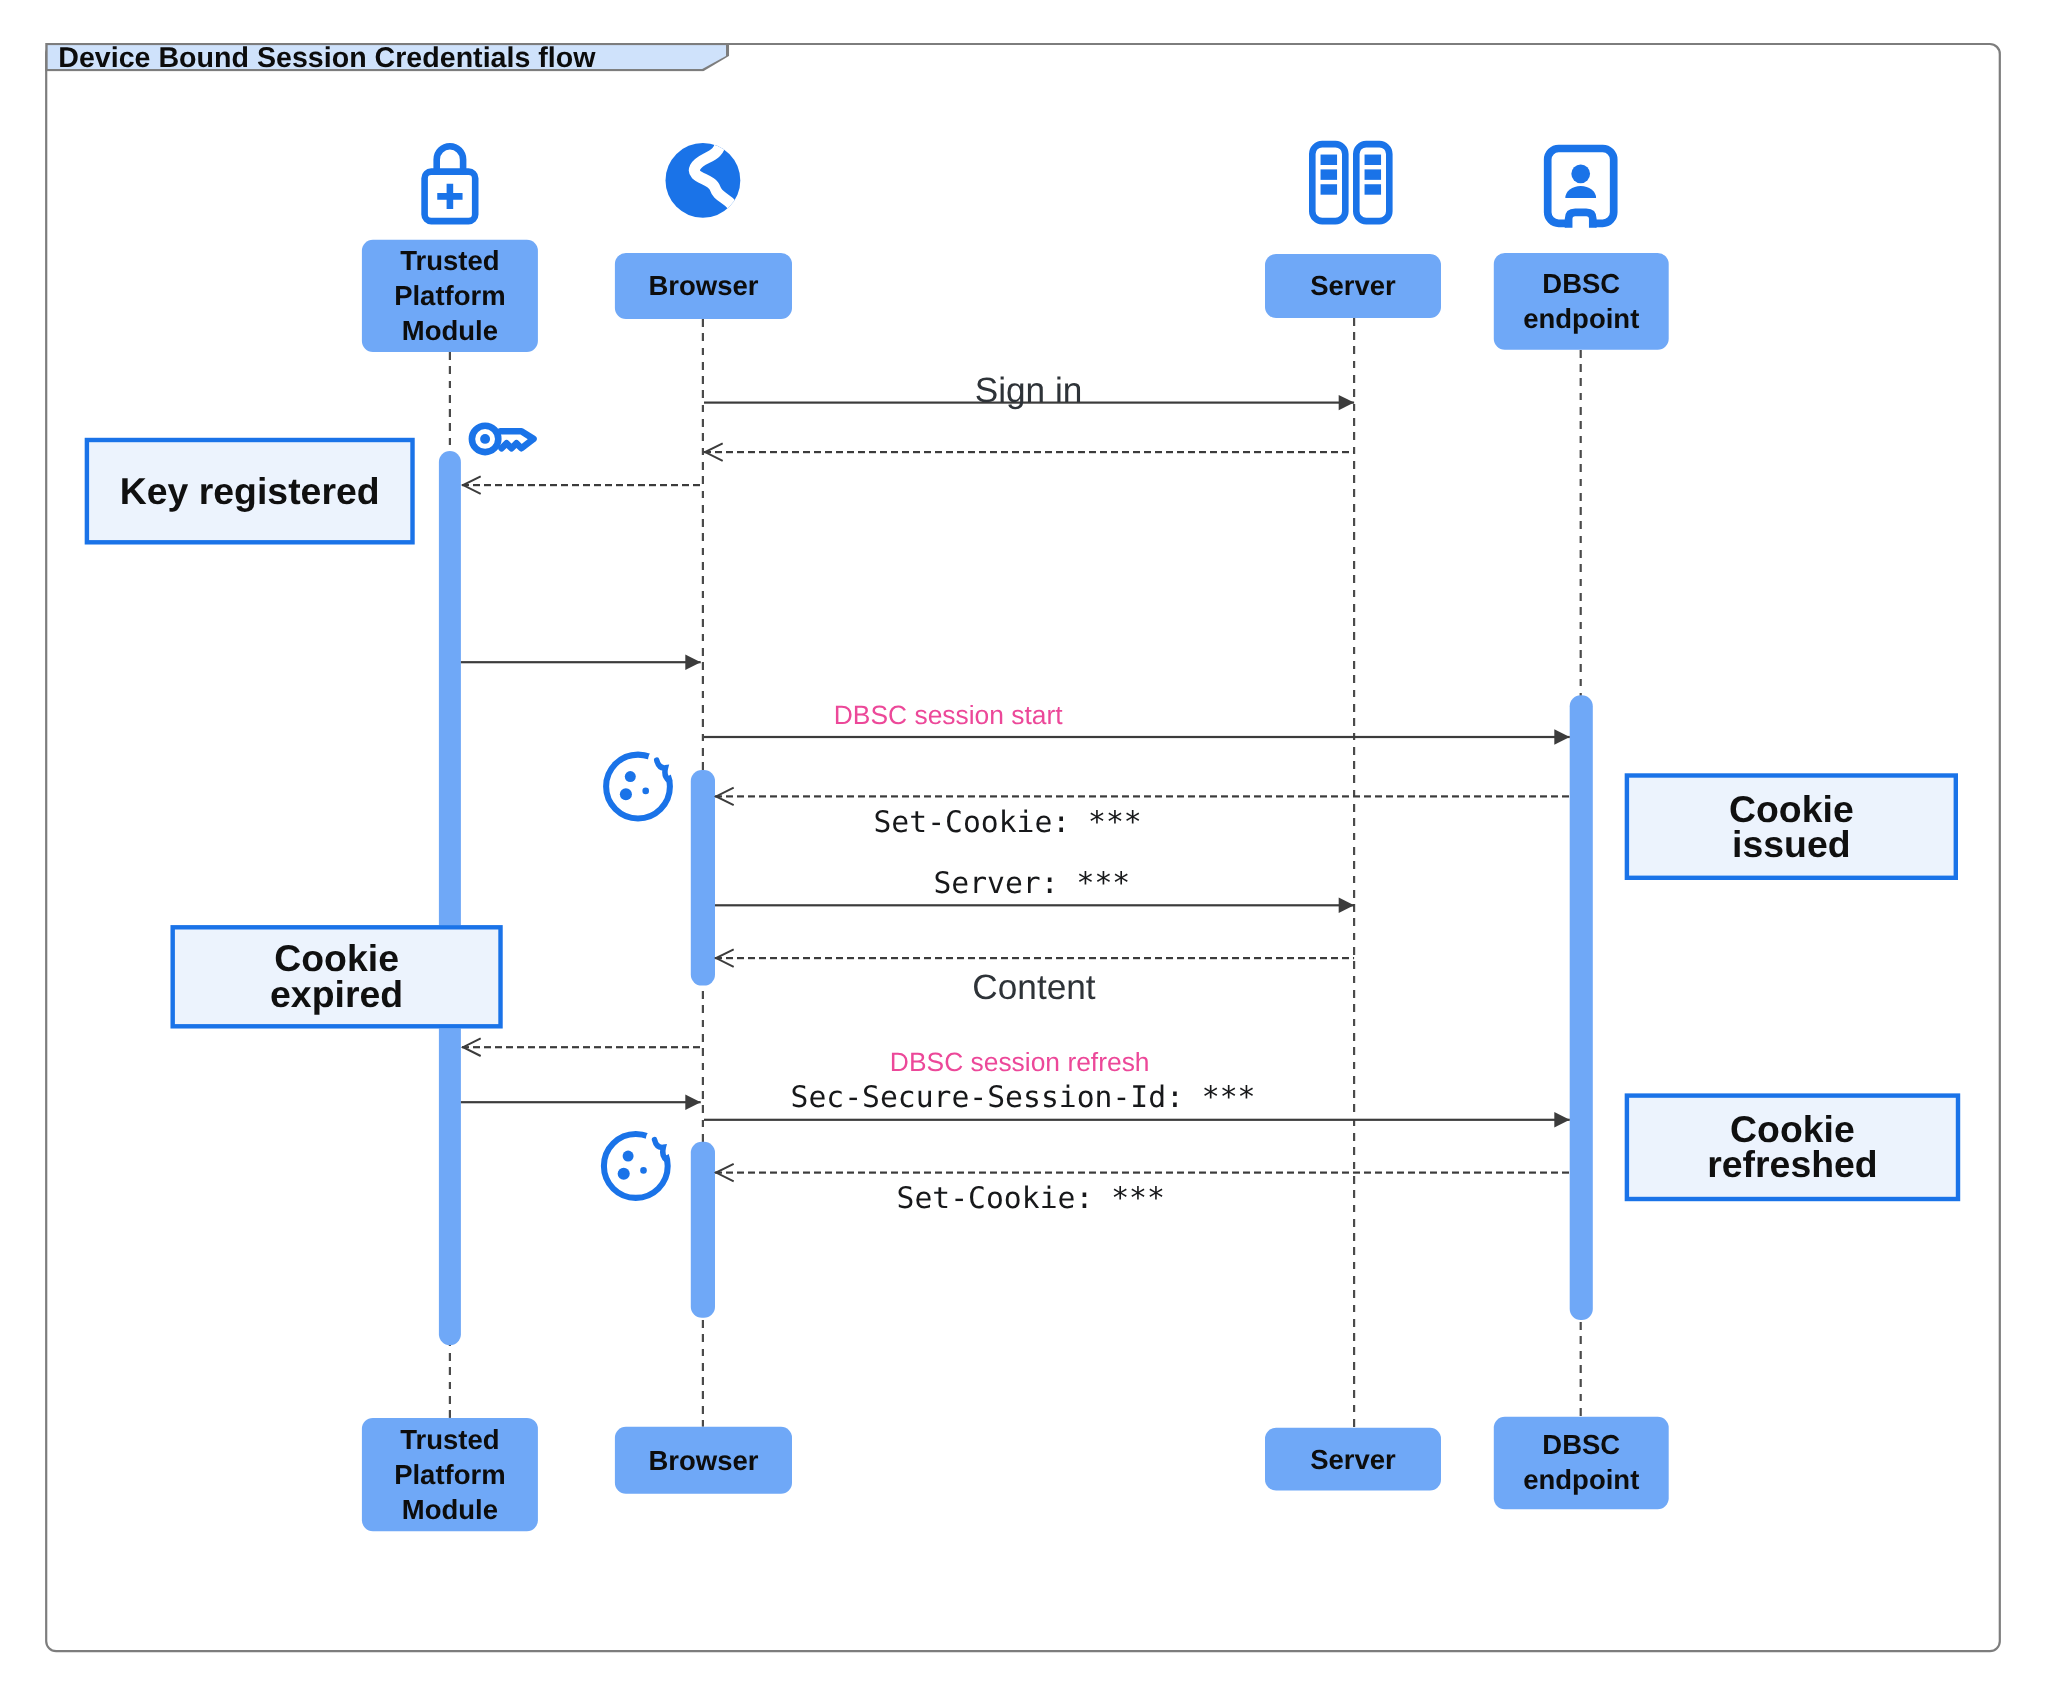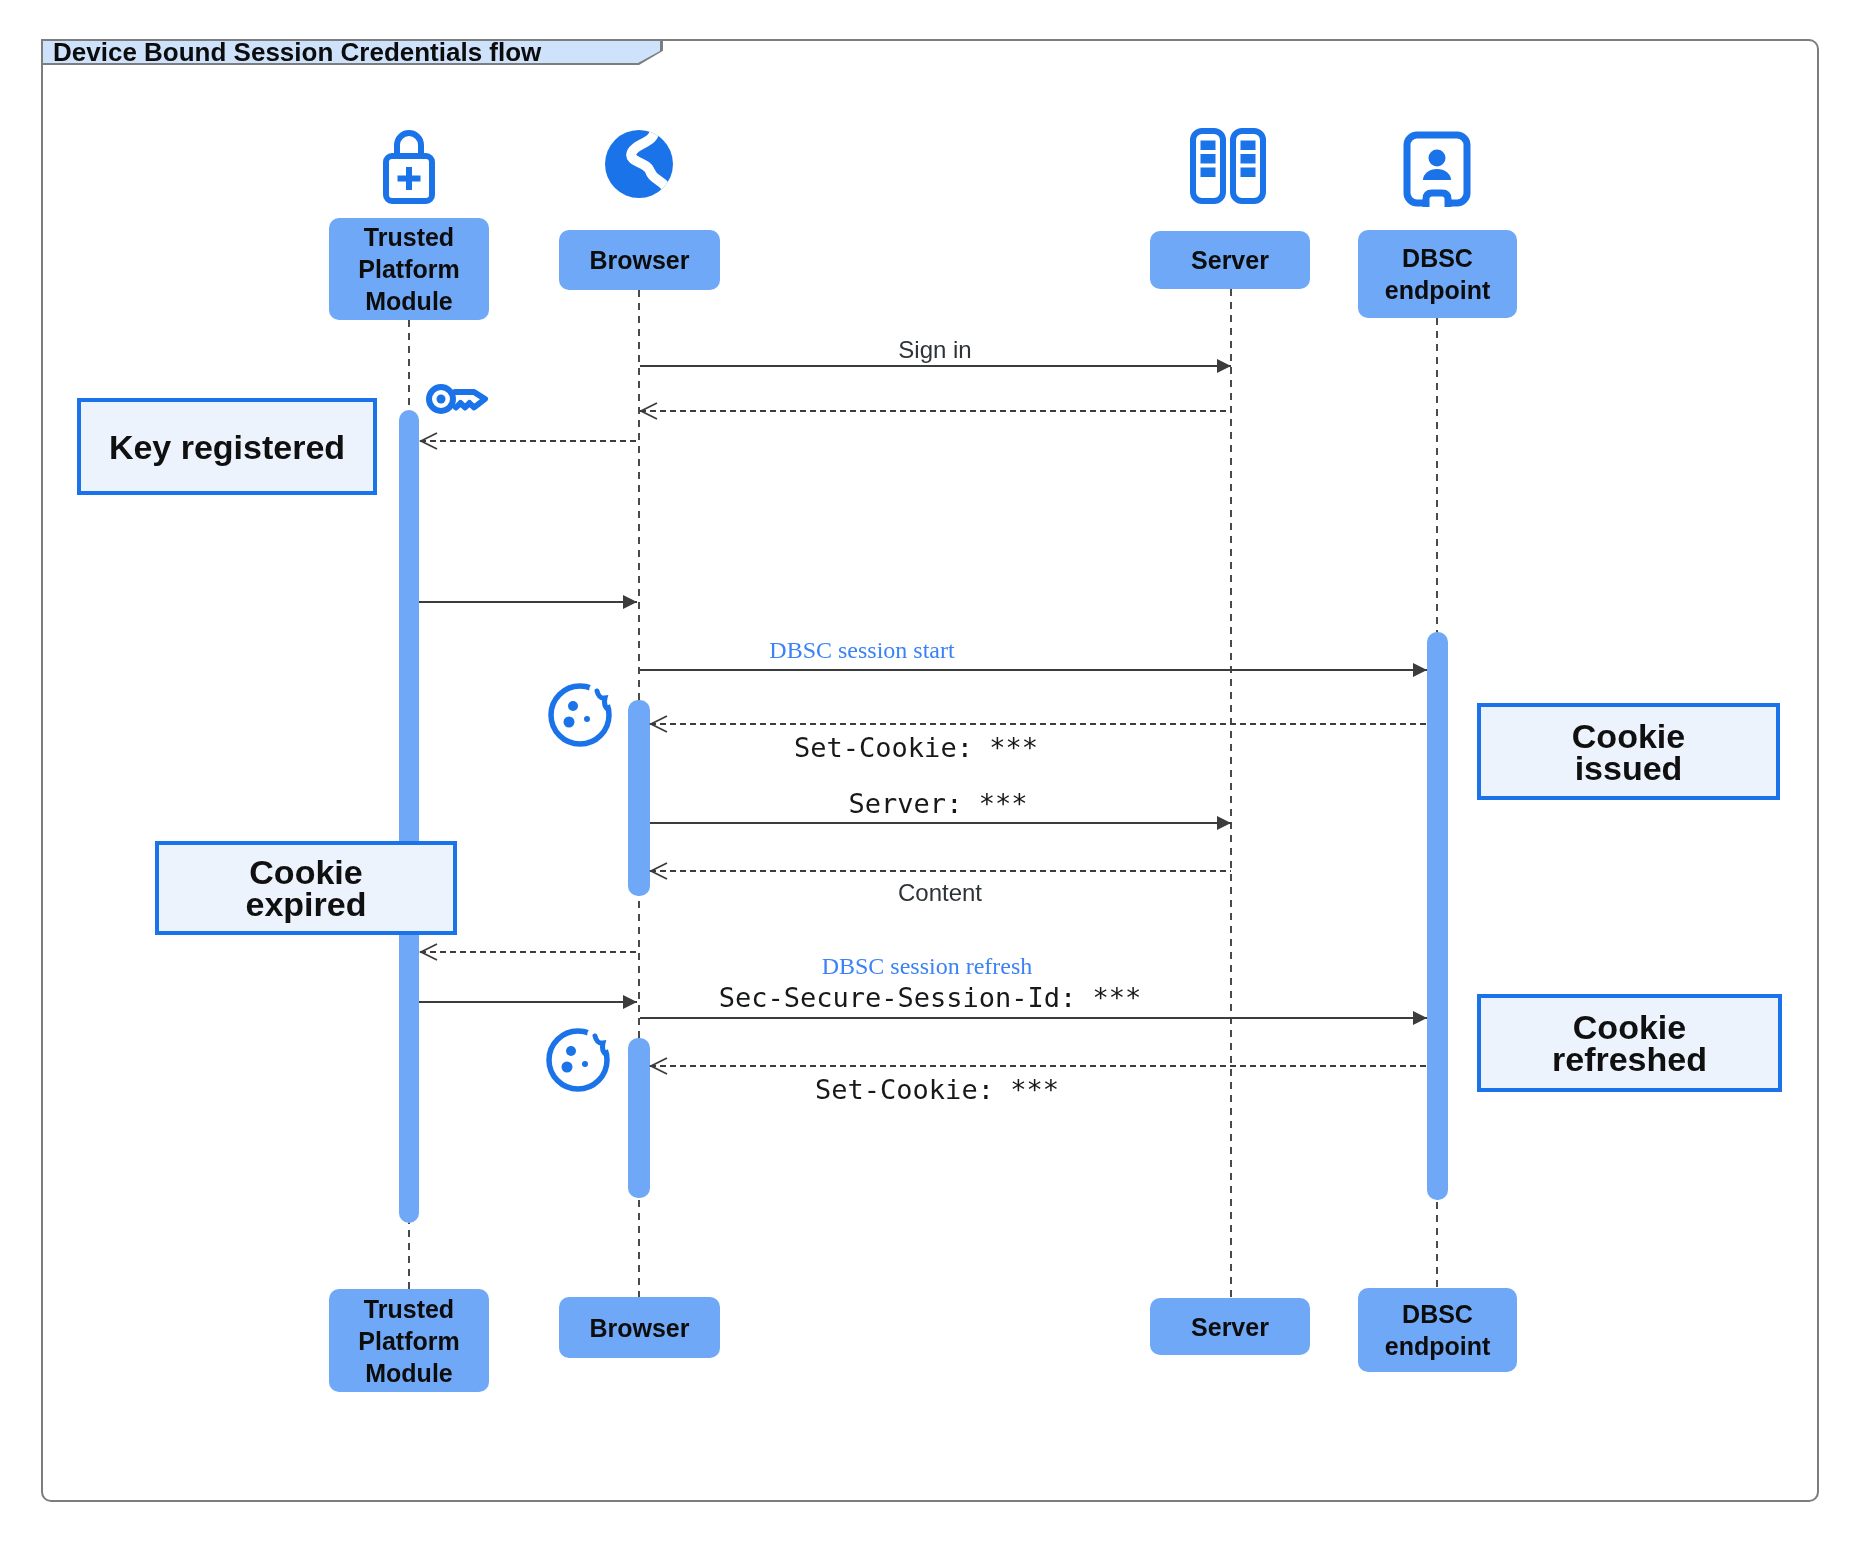--- a/index.html
+++ b/index.html
@@ -37,22 +37,22 @@
 
   .arrow{position:absolute;height:2px;}
   .arrow.solid{background:var(--line);}
   .arrow.dashed{background:repeating-linear-gradient(90deg,var(--line) 0 6px,transparent 6px 10px);}
   .head-r{position:absolute;right:0;top:-6px;width:0;height:0;
           border-top:7px solid transparent;border-bottom:7px solid transparent;
           border-left:14px solid var(--line);}
   .head-l{position:absolute;left:-2px;top:-10px;}
 
   .mlabel{position:absolute;transform:translateX(-50%);white-space:nowrap;}
-  .mlabel.sans{font-family:Liberation Serif, serif;font-size:24px;color:#3b82f6;}
-  .mlabel.sansdark{font-family:"Liberation Sans",sans-serif;font-size:24px;color:#2e3338;}
+  .mlabel.sans{font-family:Liberation Sans, sans-serif;font-size:24px;color:#ec4899;}
+  .mlabel.sansdark{font-family:"Liberation Sans",sans-serif;font-size:32px;color:#2e3338;}
   .mlabel.mono{font-family:"DejaVu Sans Mono","Liberation Mono",monospace;font-size:27px;color:#17181a;}
 
   .icon{position:absolute;}
 </style>
 </head>
 <body>
 
 <div class="canvas">
 
   <div class="frame"></div>

